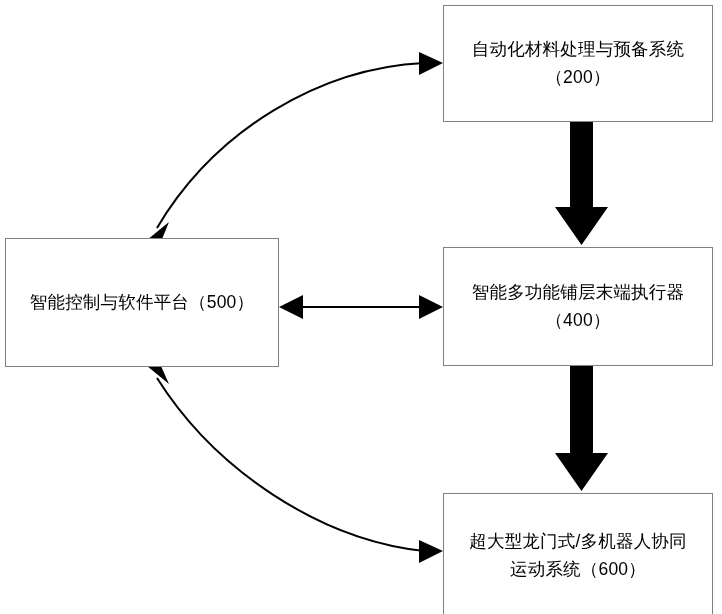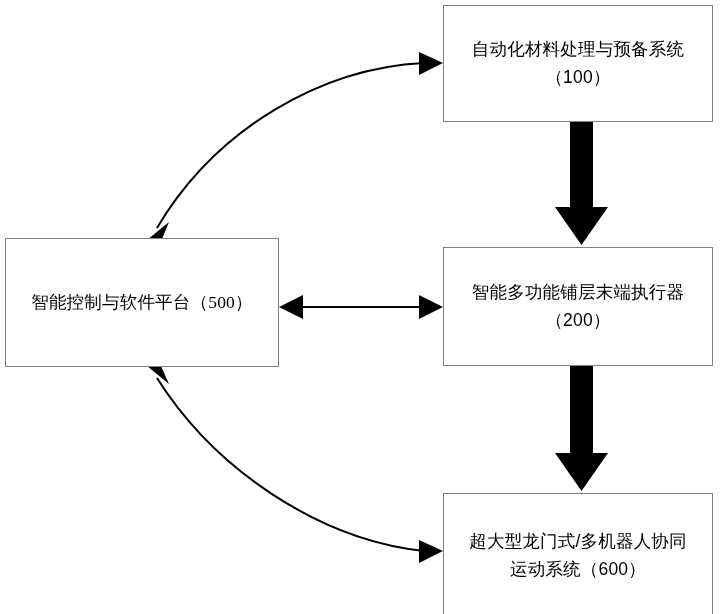--- a/index.html
+++ b/index.html
@@ -31,21 +31,21 @@
     z-index: 3;
   }
   .node-label {
     display: block;
     padding: 0 10px;
     white-space: pre-line;
   }
   #node-200 { left: 443px; top: 5px;   width: 270px; height: 117px; }
   #node-300 { left: 443px; top: 247px; width: 270px; height: 119px; }
   #node-400 { left: 443px; top: 493px; width: 270px; height: 125px; }
-  #node-500 { left: 5px;   top: 238px; width: 274px; height: 129px; font-family: Liberation Serif, serif; }
+  #node-500 { left: 5px;   top: 238px; width: 274px; height: 129px; }
 
   #edge-layer {
     position: absolute;
     left: 0;
     top: 0;
     width: 722px;
     height: 614px;
     z-index: 2;
   }
   .edge-thick {
@@ -81,26 +81,26 @@
     <polygon class="edge-head" points="147,240 169,222 158,249"></polygon>
     <polygon class="edge-head" points="443,63 419,52 419,75"></polygon>
 
     <path class="edge-thin" d="M 157,378 C 215,470 320,540 424,551"></path>
     <polygon class="edge-head" points="147,366 169,384 157,357"></polygon>
     <polygon class="edge-head" points="443,551 419,540 419,563"></polygon>
   </svg>
 
   <div class="node" id="node-200">
     <span class="node-label">自动化材料处理与预备系统
-（100）</span>
+（200）</span>
   </div>
 
   <div class="node" id="node-300">
     <span class="node-label">智能多功能铺层末端执行器
-（200）</span>
+（400）</span>
   </div>
 
   <div class="node" id="node-400">
     <span class="node-label">超大型龙门式/多机器人协同
 运动系统（600）</span>
   </div>
 
   <div class="node" id="node-500">
     <span class="node-label">智能控制与软件平台（500）</span>
   </div>

